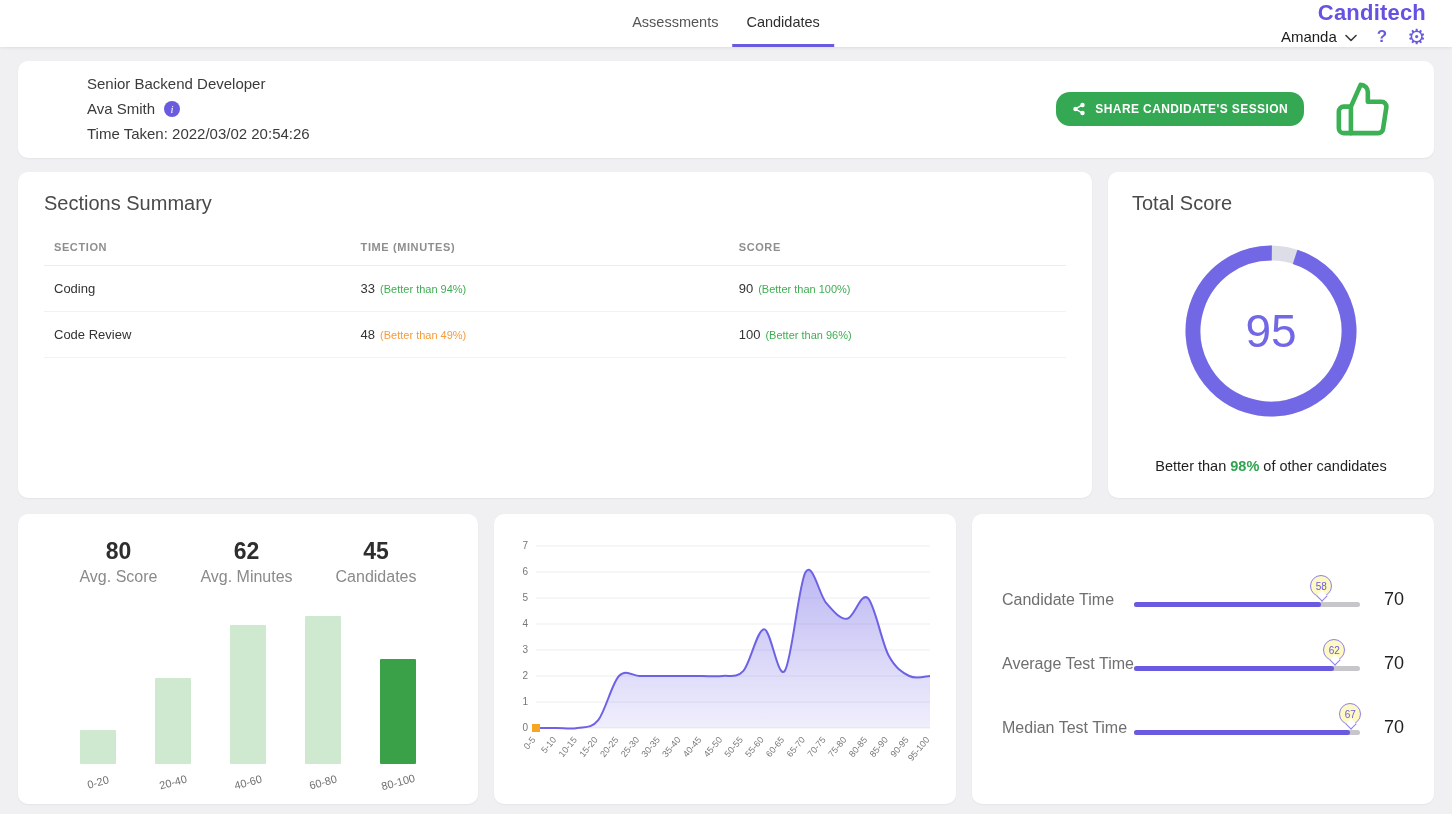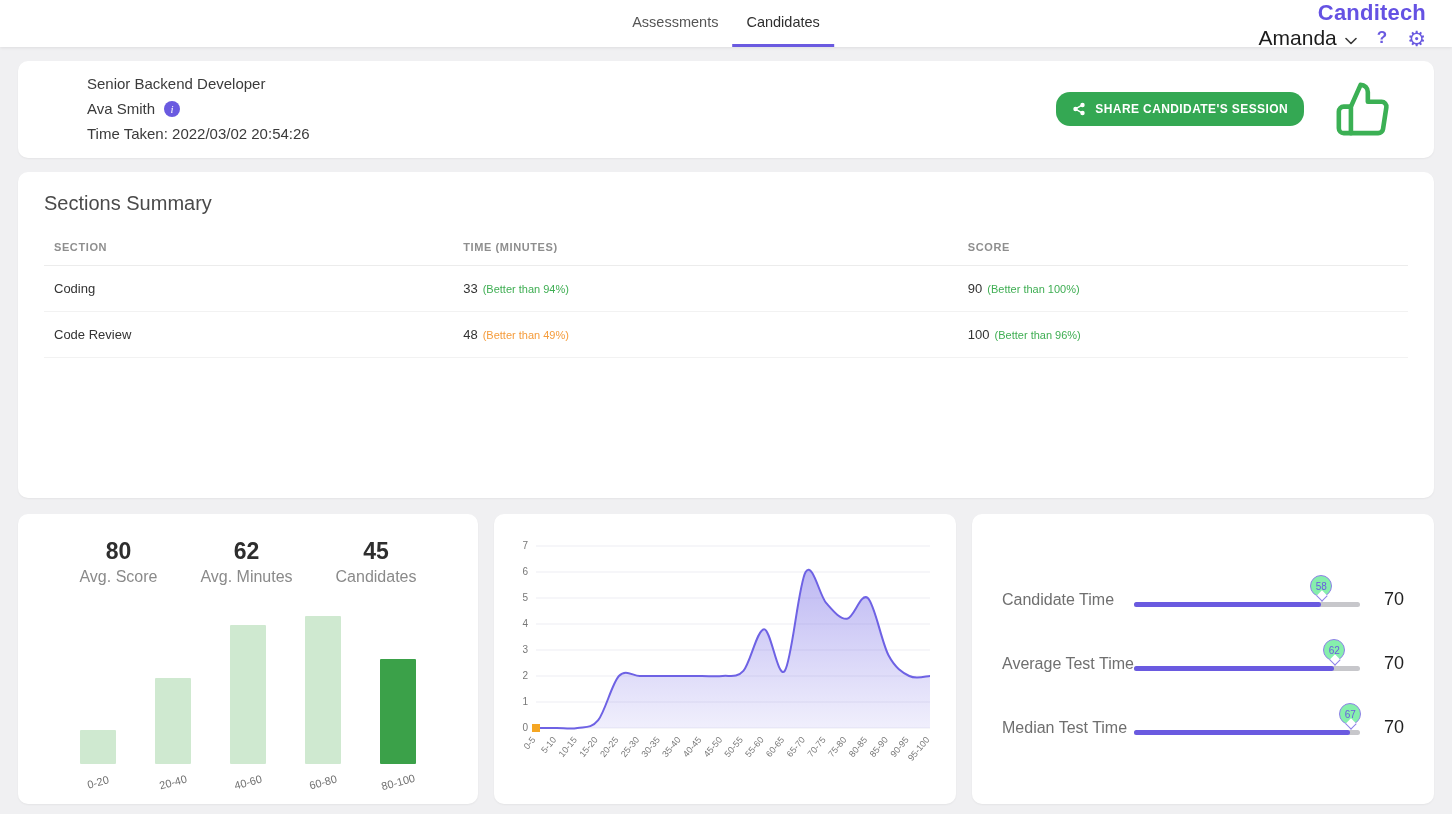--- a/index.html
+++ b/index.html
@@ -20,21 +20,21 @@
     flex-direction:column;
   }
   .logo { font-size:22px; font-weight:bold; color:#6552e3; letter-spacing:.2px; cursor:pointer; }
   .topnav { position:absolute; left:50%; transform:translateX(-50%); display:flex; height:100%; }
   .nav-item {
     padding:0 14px; line-height:44px; font-size:14.5px; color:#555;
     border-bottom:3px solid transparent; cursor:pointer;
   }
   .nav-item.active { color:#2f2f2f; border-bottom-color:#6a5ae0; }
   .topright { margin-left:auto; display:flex; align-items:center; gap:20px; }
-  .user-menu { display:flex; align-items:center; gap:8px; font-size:21px; color:#1c1c1c; cursor:pointer; }
+  .user-menu { display:flex; align-items:center; gap:8px; font-size:15px; color:#1c1c1c; cursor:pointer; }
   .help-btn { color:#6a5ae0; font-weight:bold; font-size:17px; cursor:pointer; }
   .gear-btn { color:#6a5ae0; font-size:21px; line-height:1; cursor:pointer; }
 
   
   .candidate-card {
     margin:14px 18px; padding:14px 24px 16px;
     display:flex; justify-content:space-between; align-items:center;
   }
   .cand-lines { display:flex; flex-direction:column; gap:8px; font-size:15px; color:#3b3b3b;margin-left:45px; }
   .cand-name-row { display:flex; align-items:center; gap:9px; }
@@ -93,21 +93,21 @@
   .bar-rect { width:36px; border-radius:1px; }
   .bar-label { font-size:11px; color:#707070; margin-top:12px; transform:rotate(-15deg); }
 
   .slider-row { display:flex; align-items:flex-end; }
   .slider-label { width:132px; font-size:16px; color:#6f6f6f; padding-bottom:1px; }
   .slider-track-wrap { flex:1; position:relative; height:30px; }
   .slider-track { position:absolute; left:0; right:0; bottom:3px; height:5px; background:#c7c7cb; border-radius:3px; }
   .slider-fill { height:100%; background:#6a5ae0; border-radius:3px; }
   .slider-bubble {
     position:absolute; bottom:13px; width:22px; height:22px; border-radius:50%;
-    border:1px solid #8d81e8; background:#86efac; color:#6a5ae0; font-size:10px;
+    border:1px solid #8d81e8; background:#fef9c3; color:#6a5ae0; font-size:10px;
     display:flex; align-items:center; justify-content:center;
   }
   .slider-bubble::after {
     content:""; position:absolute; bottom:-4px; left:7px; width:7px; height:7px;
     background:#fff; border-right:1px solid #8d81e8; border-bottom:1px solid #8d81e8;
     transform:rotate(45deg);
   }
   .slider-max { width:44px; text-align:right; font-size:18px; color:#1f1f1f; padding-bottom:0; }
 </style>
 </head>
@@ -183,20 +183,33 @@
           </tr>
           <tr>
             <td><span>Code Review</span></td>
             <td><span>48</span><span class="note" style="color: rgb(245, 156, 60);">(Better than 49%)</span></td>
             <td><span>100</span><span class="note" style="color: rgb(63, 174, 83);">(Better than 96%)</span></td>
           </tr>
         </tbody>
     </table>
   </section>
 
+  <section class="card score-card">
+    <div class="card-title">Total Score</div>
+    <div class="donut-wrap">
+      <svg width="180" height="180" viewBox="0 0 180 180">
+        <circle cx="90" cy="90" r="78" fill="none" stroke-width="15" stroke="#dcdde6"></circle>
+        <circle cx="90" cy="90" r="78" fill="none" stroke-width="15" transform="rotate(-72 90 90)" stroke="#7268e6" stroke-dasharray="465.58403126200733 490.0884539600077"></circle>
+      </svg>
+      <div class="score-value">95</div>
+    </div>
+    <div class="score-caption">
+      <span>Better than </span><span class="pct">98%</span><span> of other candidates</span>
+    </div>
+  </section>
 </div>
 
 <div class="bottom-row">
   <section class="card b-card bars-card">
     <div class="stats-row">
         <div class="stat">
           <div class="stat-value">80</div>
           <div class="stat-label">Avg. Score</div>
         </div>
         <div class="stat">

